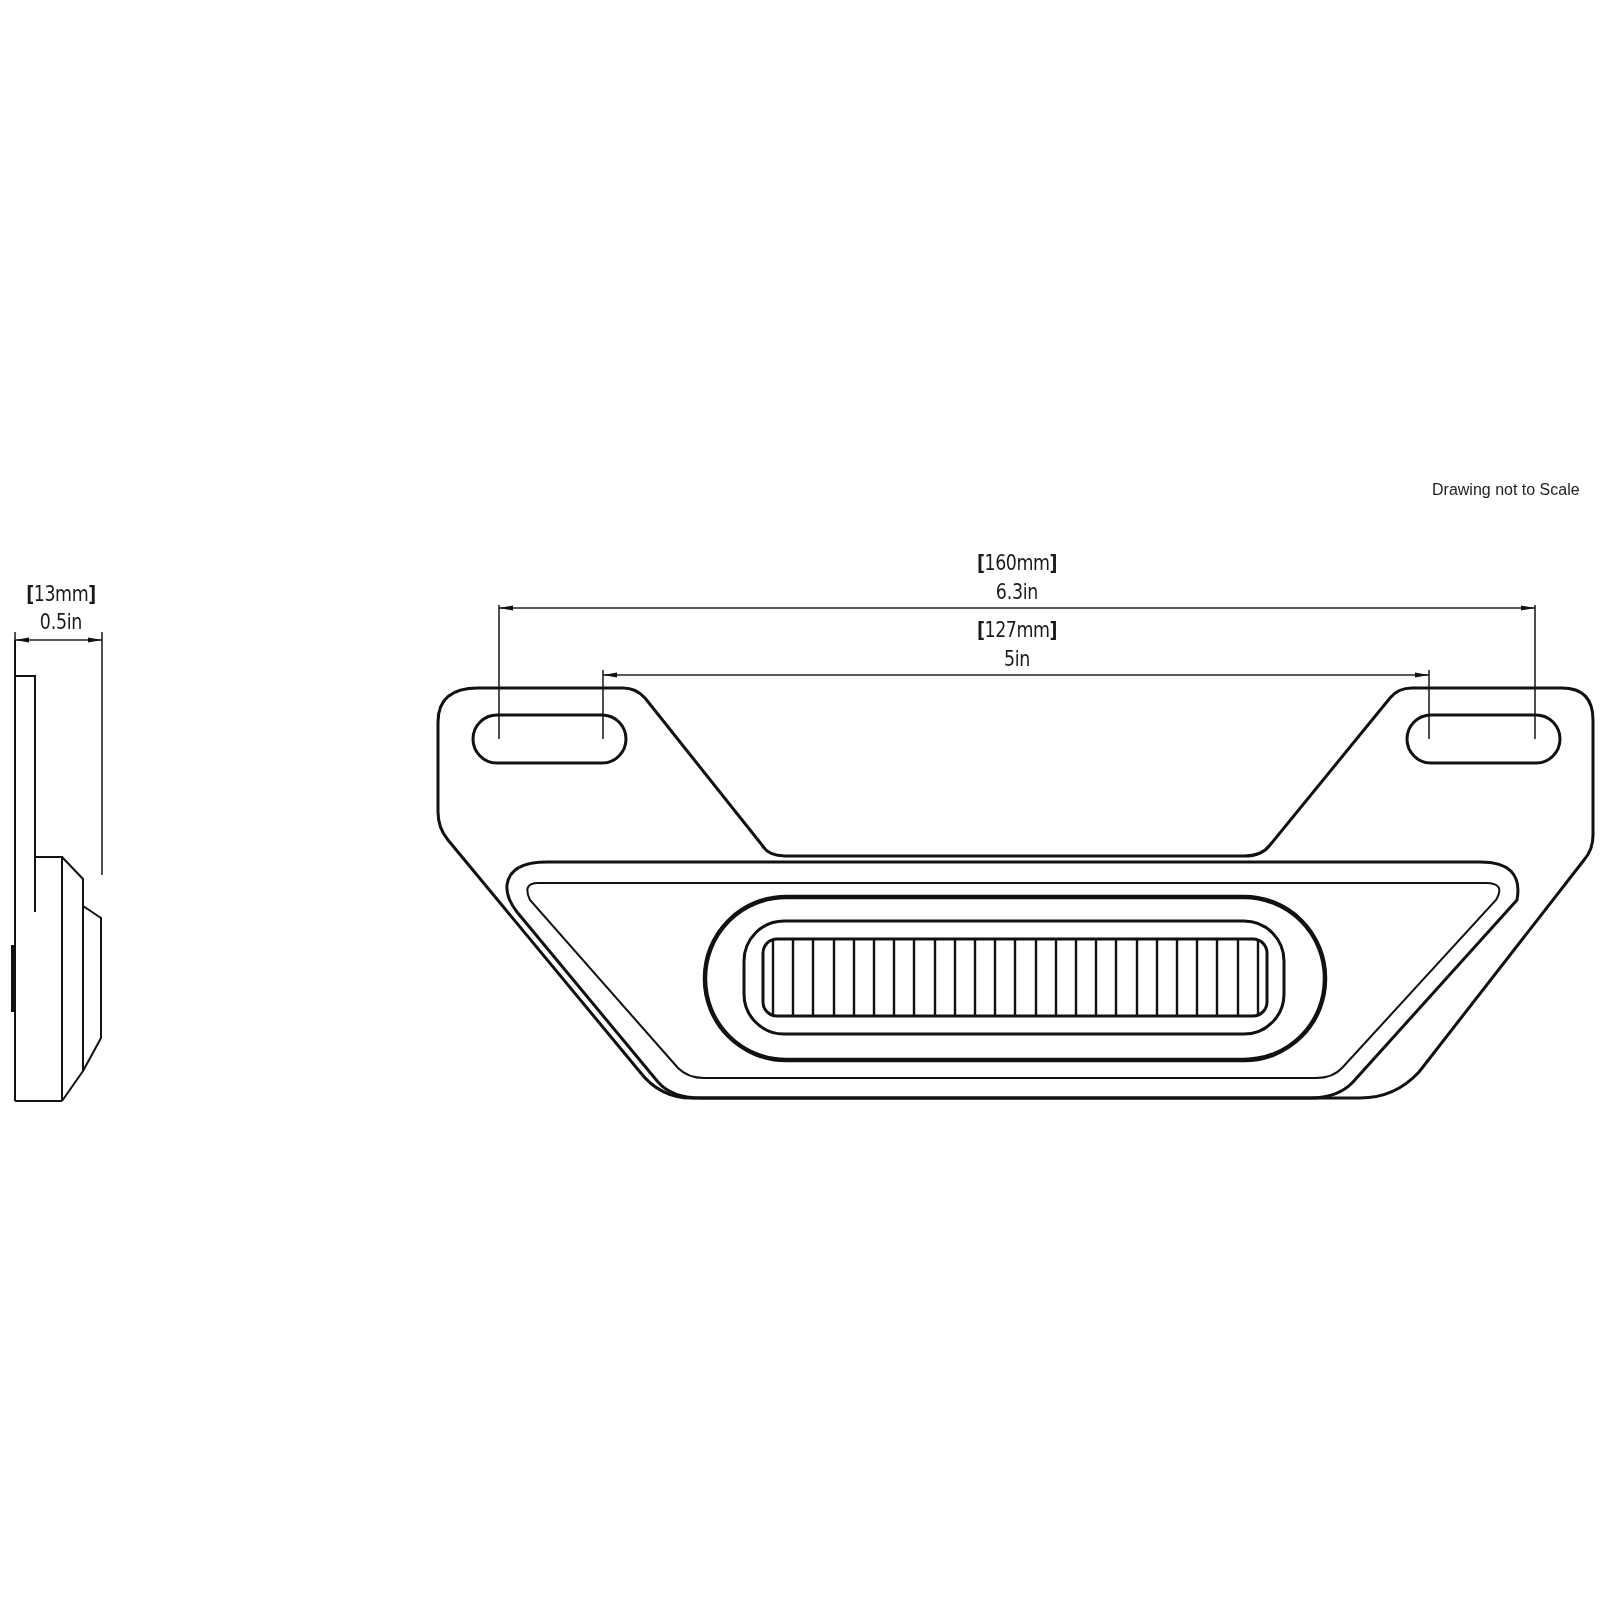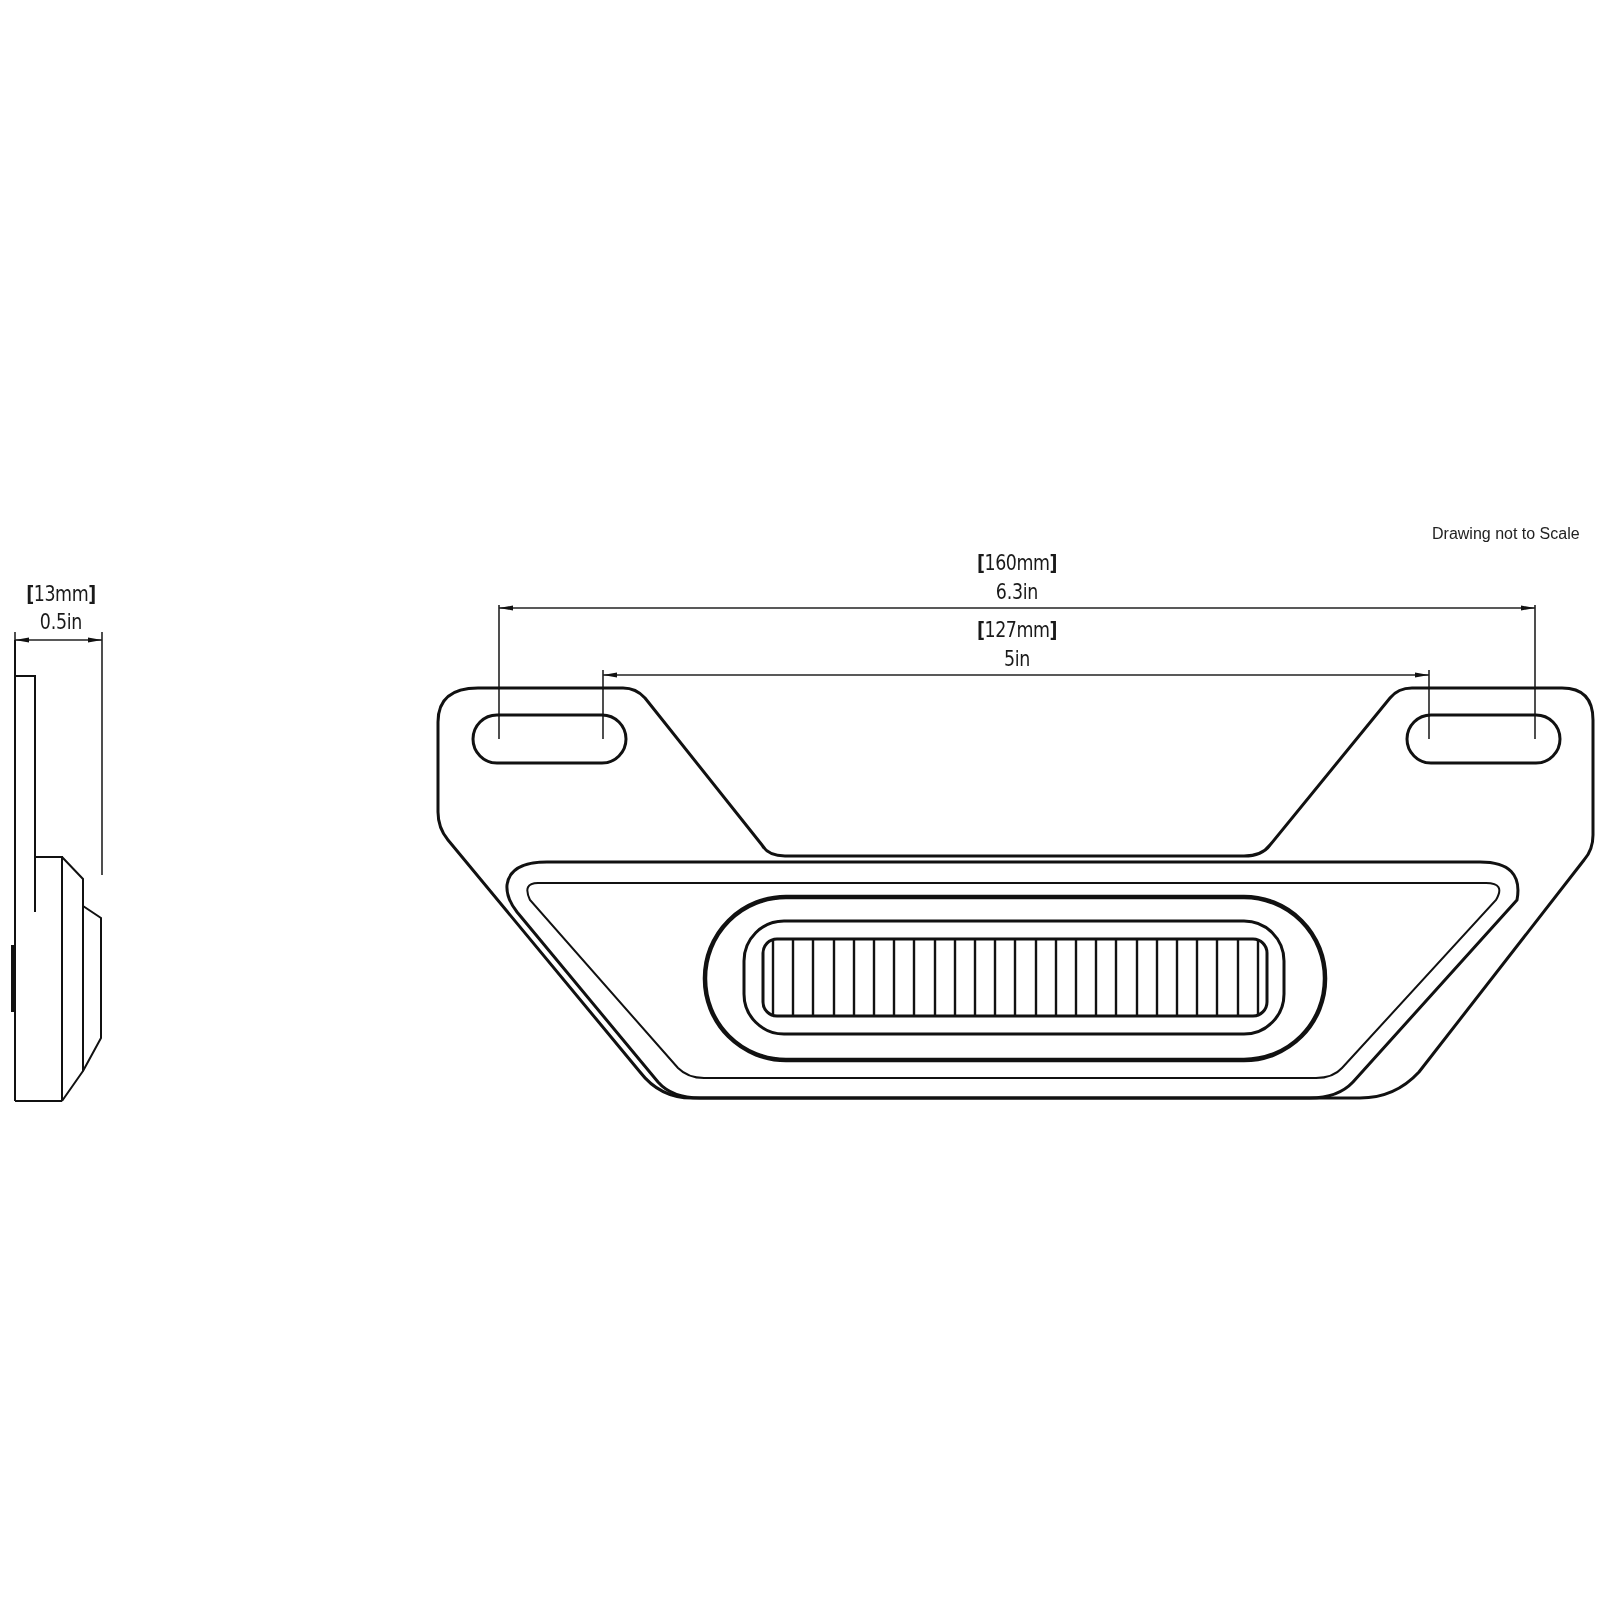--- a/index.html
+++ b/index.html
@@ -39,21 +39,20 @@
     .dim-in {
       font-size: 22px;
       letter-spacing: -0.3px;
       transform: scaleX(0.88);
     }
     .note {
       font-family: "Liberation Sans", sans-serif;
       font-size: 16px;
       font-weight: normal;
       color: #222;
-      margin-top: 44px;
     }
     svg .outline { fill: none; stroke: #111; stroke-width: 3; stroke-linejoin: round; stroke-linecap: round; }
     svg .thin { fill: none; stroke: #111; stroke-width: 2; }
     svg .heavy { fill: none; stroke: #111; stroke-width: 4.5; }
     svg .dimline { fill: none; stroke: #222; stroke-width: 1.6; }
     svg .rib { stroke: #111; stroke-width: 2.4; }
     svg .arrow { fill: #111; }
   </style>
 </head>
 <body>

